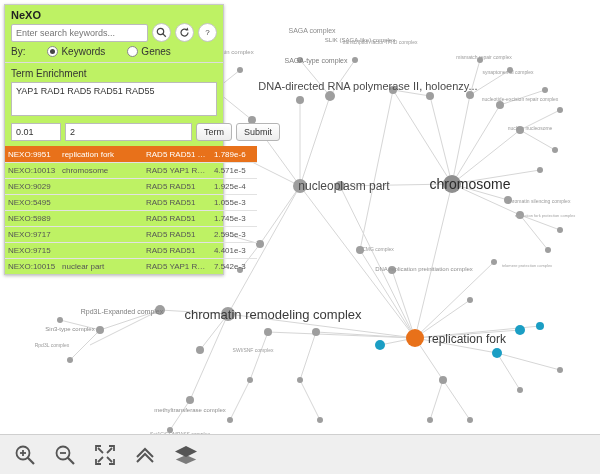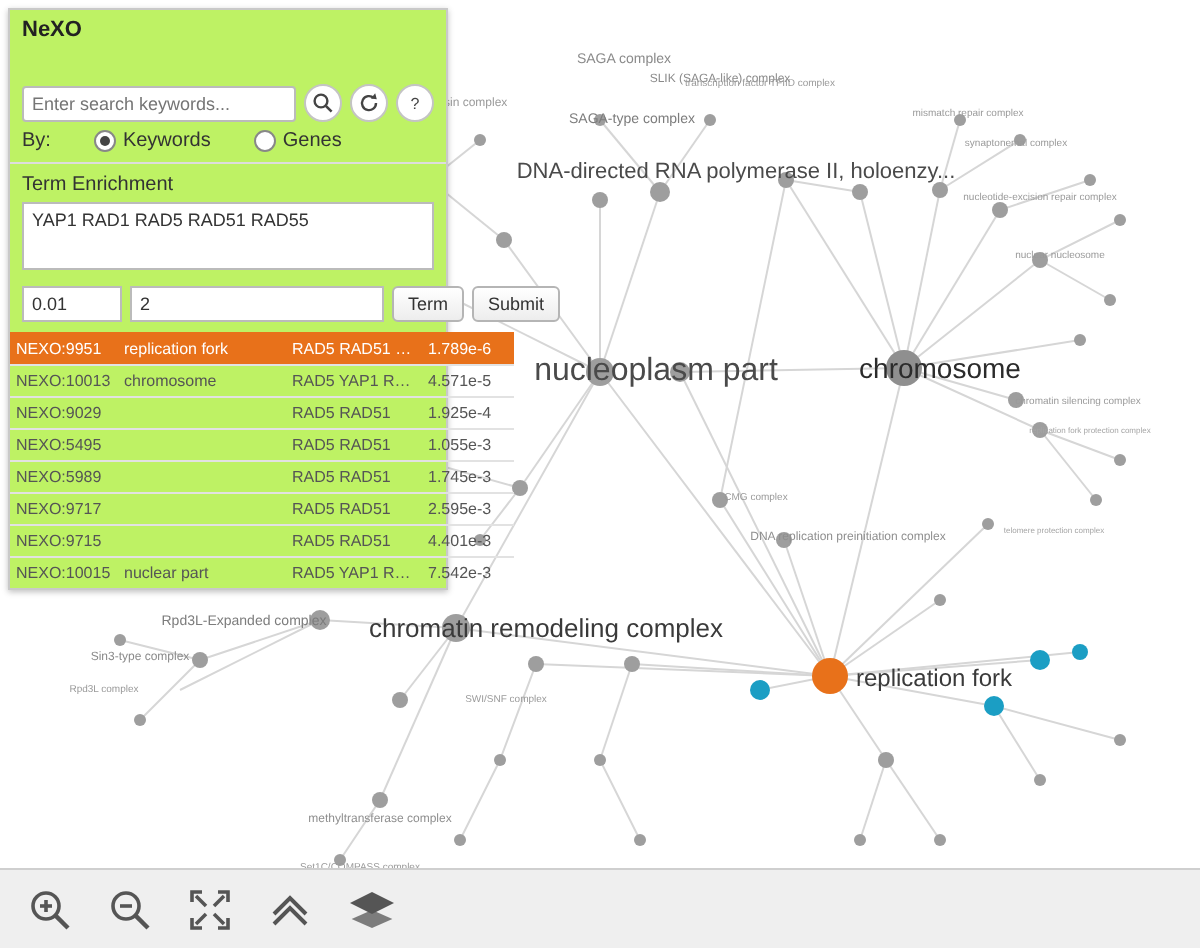--- a/index.html
+++ b/index.html
@@ -27,21 +27,20 @@
     font-size:10px;
     color:#333;
   }
   #panel-title{
     padding:4px 6px 2px 6px;
     font-size:11px;font-weight:bold;color:#222;
   }
   .search-row{
     display:flex;align-items:center;gap:4px;
     padding:0 6px 4px 6px;
-    margin-top:19px;
   }
   .search-row input[type=text]{
     flex:1;font-size:9px;padding:3px 4px;
     border:1px solid #bbb;background:#fff;color:#888;
     border-radius:2px;outline:none;
   }
   .icon-btn{
     width:17px;height:17px;border:1px solid #c4c4c4;border-radius:50%;
     background:#fff;display:flex;align-items:center;justify-content:center;
     cursor:pointer;
@@ -253,21 +252,21 @@
       <div class="node-label" style="left: 312px; top: 30px; font-size: 7px; color: rgb(138, 138, 138);">SAGA complex</div>
       <div class="node-label" style="left: 360px; top: 40px; font-size: 6px; color: rgb(138, 138, 138);">SLIK (SAGA-like) complex</div>
       <div class="node-label" style="left: 380px; top: 42px; font-size: 5px; color: rgb(154, 154, 154);">transcription factor TFIID complex</div>
       <div class="node-label" style="left: 484px; top: 57px; font-size: 5px; color: rgb(154, 154, 154);">mismatch repair complex</div>
       <div class="node-label" style="left: 228px; top: 52px; font-size: 6px; color: rgb(154, 154, 154);">condensin complex</div>
       <div class="node-label" style="left: 316px; top: 60px; font-size: 7px; color: rgb(124, 124, 124);">SAGA-type complex</div>
       <div class="node-label" style="left: 508px; top: 72px; font-size: 5px; color: rgb(154, 154, 154);">synaptonemal complex</div>
       <div class="node-label" style="left: 368px; top: 86px; font-size: 11px; color: rgb(74, 74, 74);">DNA-directed RNA polymerase II, holoenzy...</div>
       <div class="node-label" style="left: 520px; top: 99px; font-size: 5px; color: rgb(154, 154, 154);">nucleotide-excision repair complex</div>
       <div class="node-label" style="left: 530px; top: 128px; font-size: 5px; color: rgb(154, 154, 154);">nuclear nucleosome</div>
-      <div class="node-label" style="left: 328px; top: 186px; font-size: 16px; color: rgb(74, 74, 74);">nucleoplasm part</div>
+      <div class="node-label" style="left: 344px; top: 186px; font-size: 12px; color: rgb(74, 74, 74);">nucleoplasm part</div>
       <div class="node-label" style="left: 470px; top: 184px; font-size: 14px; color: rgb(43, 43, 43);">chromosome</div>
       <div class="node-label" style="left: 539px; top: 201px; font-size: 5px; color: rgb(154, 154, 154);">chromatin silencing complex</div>
       <div class="node-label" style="left: 545px; top: 215px; font-size: 4px; color: rgb(165, 165, 165);">replication fork protection complex</div>
       <div class="node-label" style="left: 174px; top: 251px; font-size: 11px; color: rgb(176, 176, 176);">nuclear chromatin</div>
       <div class="node-label" style="left: 146px; top: 205px; font-size: 7px; color: rgb(181, 181, 181);">H4/H2A histone acetyltransferase complex</div>
       <div class="node-label" style="left: 120px; top: 188px; font-size: 5px; color: rgb(189, 189, 189);">proteasome regulatory particle</div>
       <div class="node-label" style="left: 378px; top: 249px; font-size: 5px; color: rgb(154, 154, 154);">CMG complex</div>
       <div class="node-label" style="left: 424px; top: 269px; font-size: 6px; color: rgb(143, 143, 143);">DNA replication preinitiation complex</div>
       <div class="node-label" style="left: 527px; top: 265px; font-size: 4px; color: rgb(165, 165, 165);">telomere protection complex</div>
       <div class="node-label" style="left: 253px; top: 314px; font-size: 13px; color: rgb(58, 58, 58); margin-left: 20px;">chromatin remodeling complex</div>

